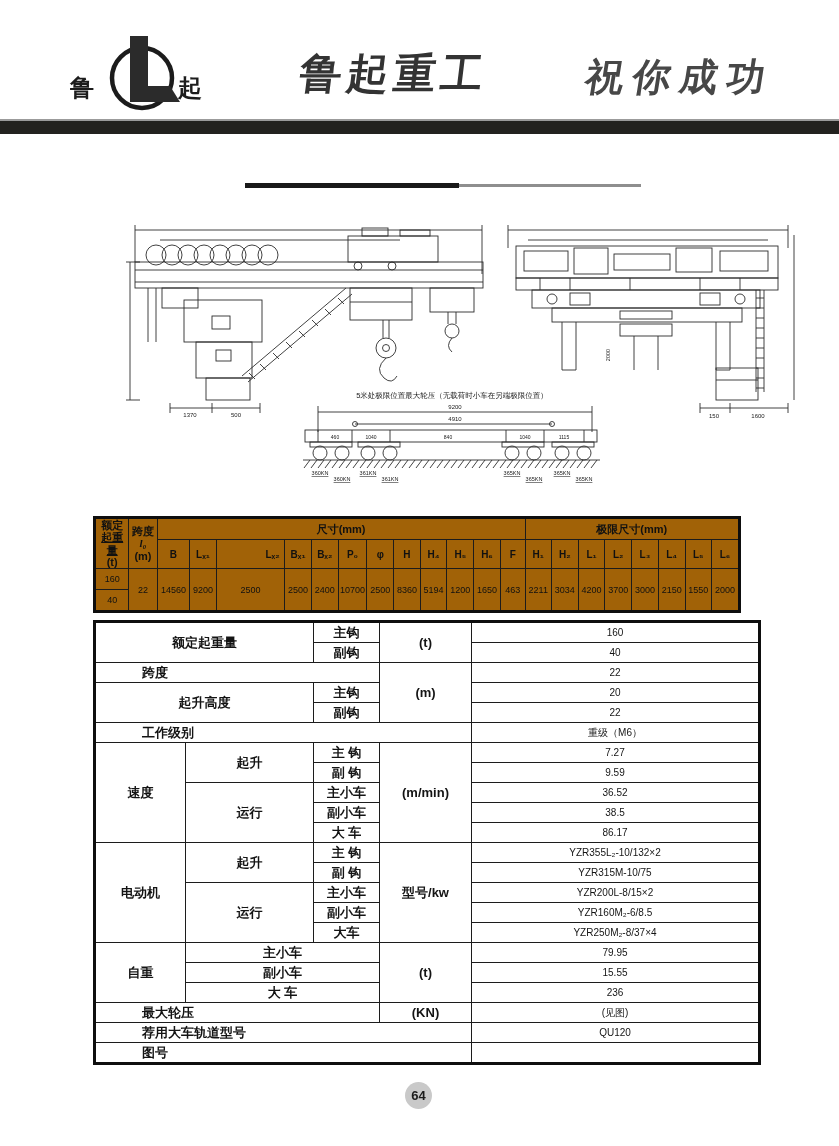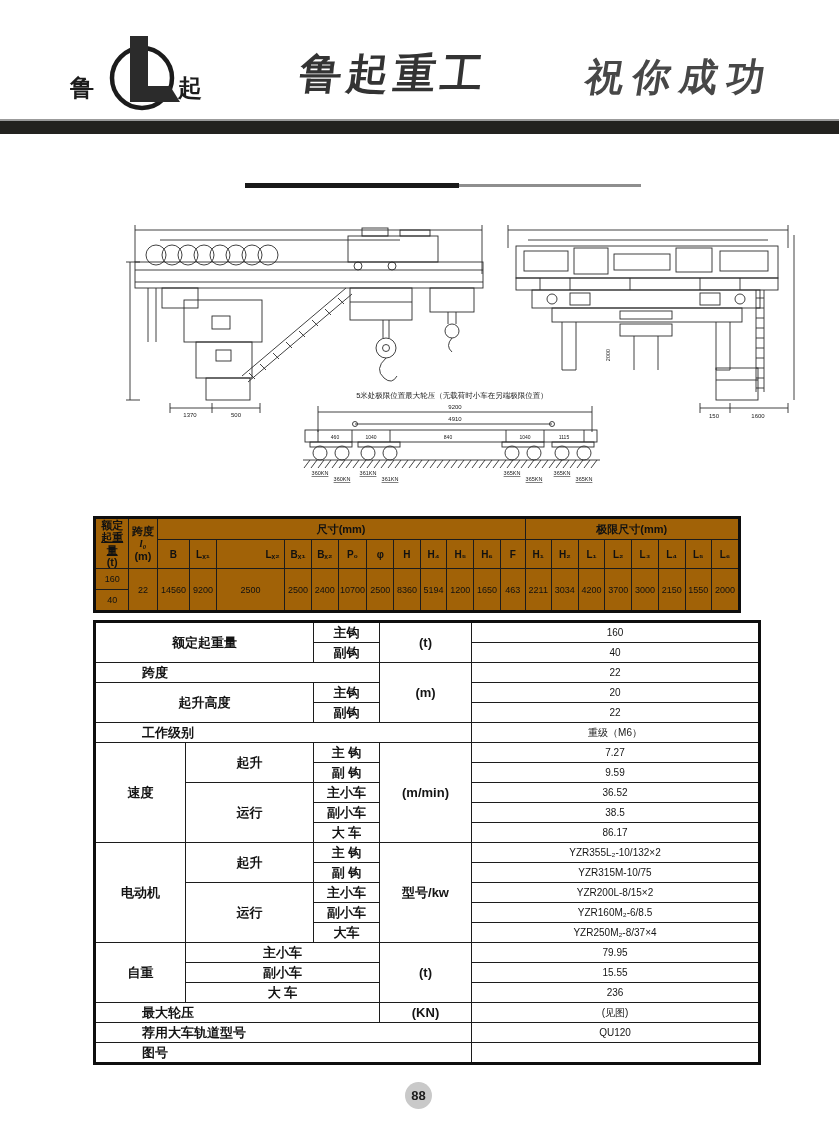--- a/index.html
+++ b/index.html
@@ -468,15 +468,15 @@
       <td class="lab ll" colspan="4" data-name="spec-label">荐用大车轨道型号</td>
       <td data-name="spec-value">QU120</td>
     </tr>
     <tr data-name="table-row">
       <td class="lab ll" colspan="4" data-name="spec-label">图号</td>
       <td data-name="spec-value"></td>
     </tr>
   </tbody>
     </table>
 
-  <div class="page-badge" data-name="page-number-badge">88</div>
+  <div class="page-badge" data-name="page-number-badge">64</div>
 
 </div>
 
 </body></html>

